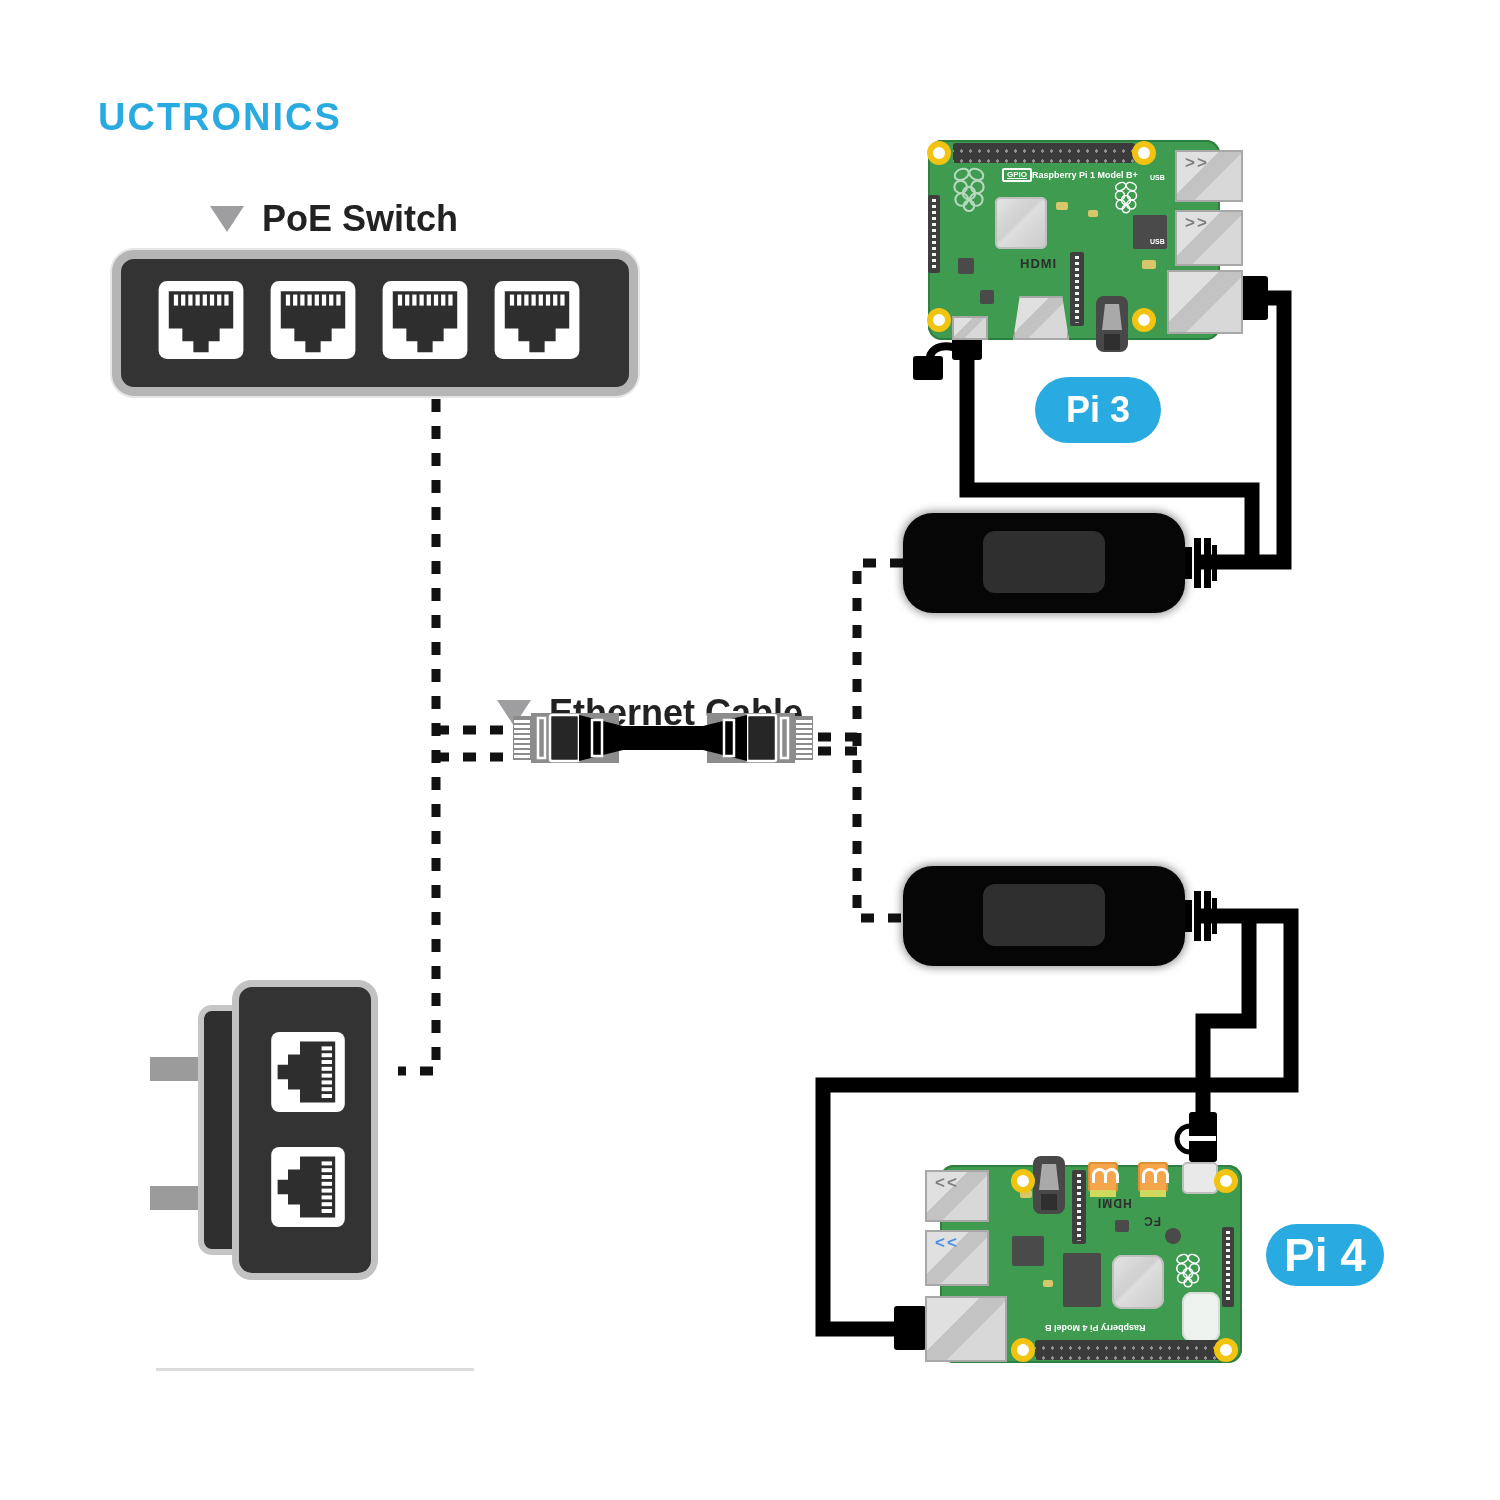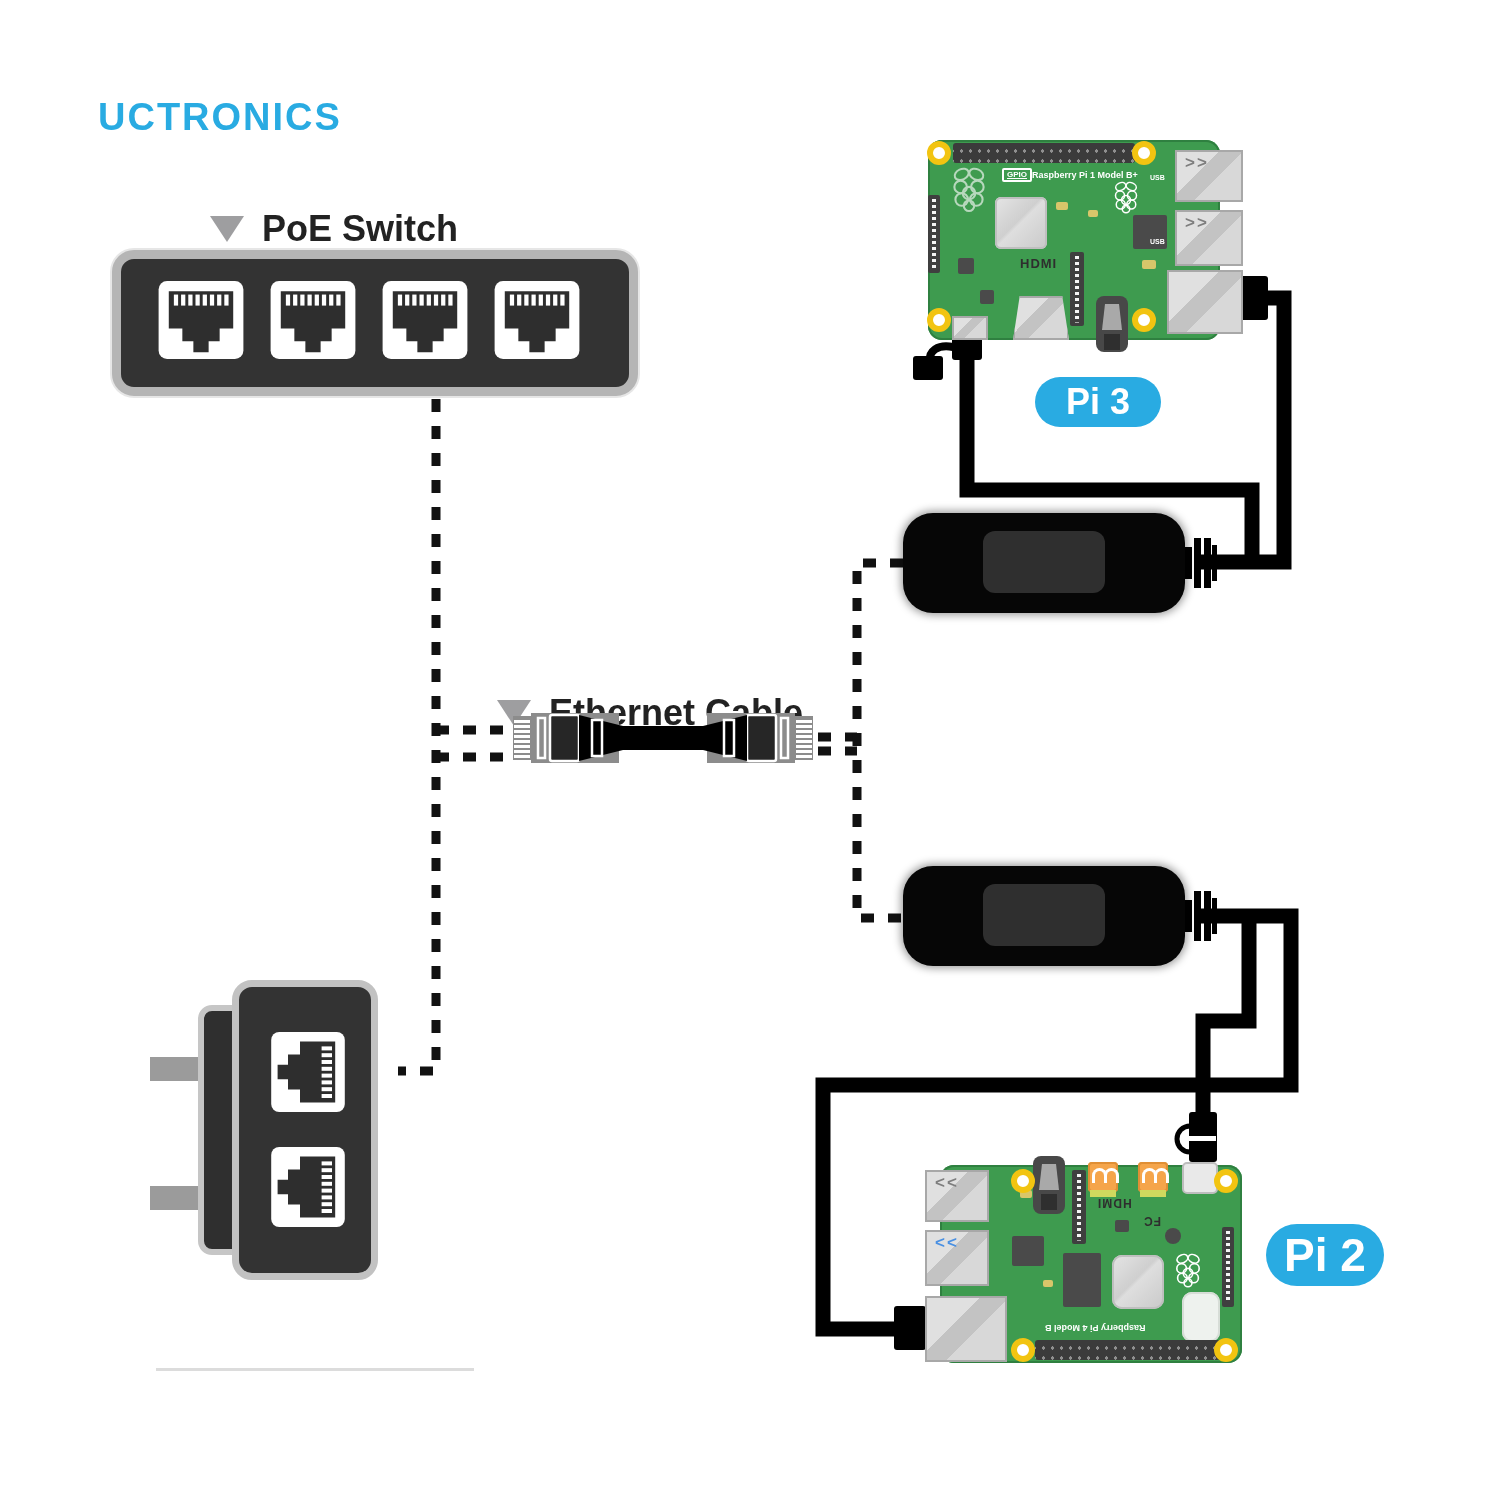--- a/index.html
+++ b/index.html
@@ -9,21 +9,21 @@
 
   
   .logo{left:98px;top:96px;font-size:38px;font-weight:800;letter-spacing:2px;color:#29ABE2;}
 
   
   .lbl{display:flex;align-items:center;gap:18px;font-size:36px;font-weight:700;color:#222;}
   .tri-down{width:0;height:0;border-left:17px solid transparent;border-right:17px solid transparent;
             border-top:26px solid #9E9EA0;}
   .tri-up{width:0;height:0;border-left:17px solid transparent;border-right:17px solid transparent;
           border-bottom:26px solid #9E9EA0;}
-  .lbl-switch{left:210px;top:208px;}
+  .lbl-switch{left:210px;top:198px;}
   .lbl-cable{left:497px;top:652px;margin-top:40px;}
   .lbl-injector{left:138px;top:1292px;}
 
   
   .switch{left:112px;top:250px;width:508px;height:128px;background:#333;border-radius:22px;
           border:9px solid #b5b5b5;box-shadow:0 0 0 2px #e6e6e6;}
   .switch .port{position:absolute;top:22px;width:86px;height:78px;}
   .rj45svg{display:block;width:100%;height:100%;}
 
   
@@ -91,21 +91,21 @@
               border-radius:8px 8px 0 0;}
   .mhdmi .a1{left:4px;} .mhdmi .a2{left:16px;}
   .mhdmi .base{position:absolute;left:2px;top:28px;width:26px;height:7px;background:#cfd95e;border:none;border-radius:0;}
   .usbc{position:absolute;background:#e9e9e9;border:2px solid #bdbdbd;border-radius:5px;}
   .whitepad{position:absolute;background:#eef2ee;border-radius:10px;box-shadow:inset 0 0 0 2px #d7ddd7;}
   .rasp{position:absolute;}
 
   
   .badge{display:flex;align-items:center;justify-content:center;background:#29ABE2;color:#fff;
          font-weight:800;border-radius:40px;}
-  .badge-pi3{left:1035px;top:377px;width:126px;height:50px;font-size:36px;}
+  .badge-pi3{left:1035px;top:377px;width:126px;height:66px;font-size:36px;}
   .badge-pi4{left:1266px;top:1224px;width:118px;height:62px;font-size:46px;}
 
   .divider{left:156px;top:1368px;width:318px;height:3px;background:#dcdcdc;}
 </style>
 </head>
 <body>
 
 <div class="canvas">
 
   <svg width="0" height="0" style="position:absolute">
@@ -348,17 +348,17 @@
     <div class="chip y" style="left:95px;top:40px;width:12px;height:8px"></div>
     <div class="chip" style="left:190px;top:70px;width:14px;height:12px"></div>
     <div class="chip" style="left:240px;top:78px;width:16px;height:16px;border-radius:50%"></div>
     <div class="chip y" style="left:118px;top:130px;width:10px;height:7px"></div>
     <div class="hole" style="left:86px;top:19px"></div>
     <div class="hole" style="left:289px;top:19px"></div>
     <div class="hole" style="left:86px;top:188px"></div>
     <div class="hole" style="left:289px;top:188px"></div>
   </div>
   <div class="abs badge badge-pi4">
-    <span>Pi 2</span>
+    <span>Pi 4</span>
   </div>
 
   <div class="abs divider"></div>
 </div>
 
 </body></html>

